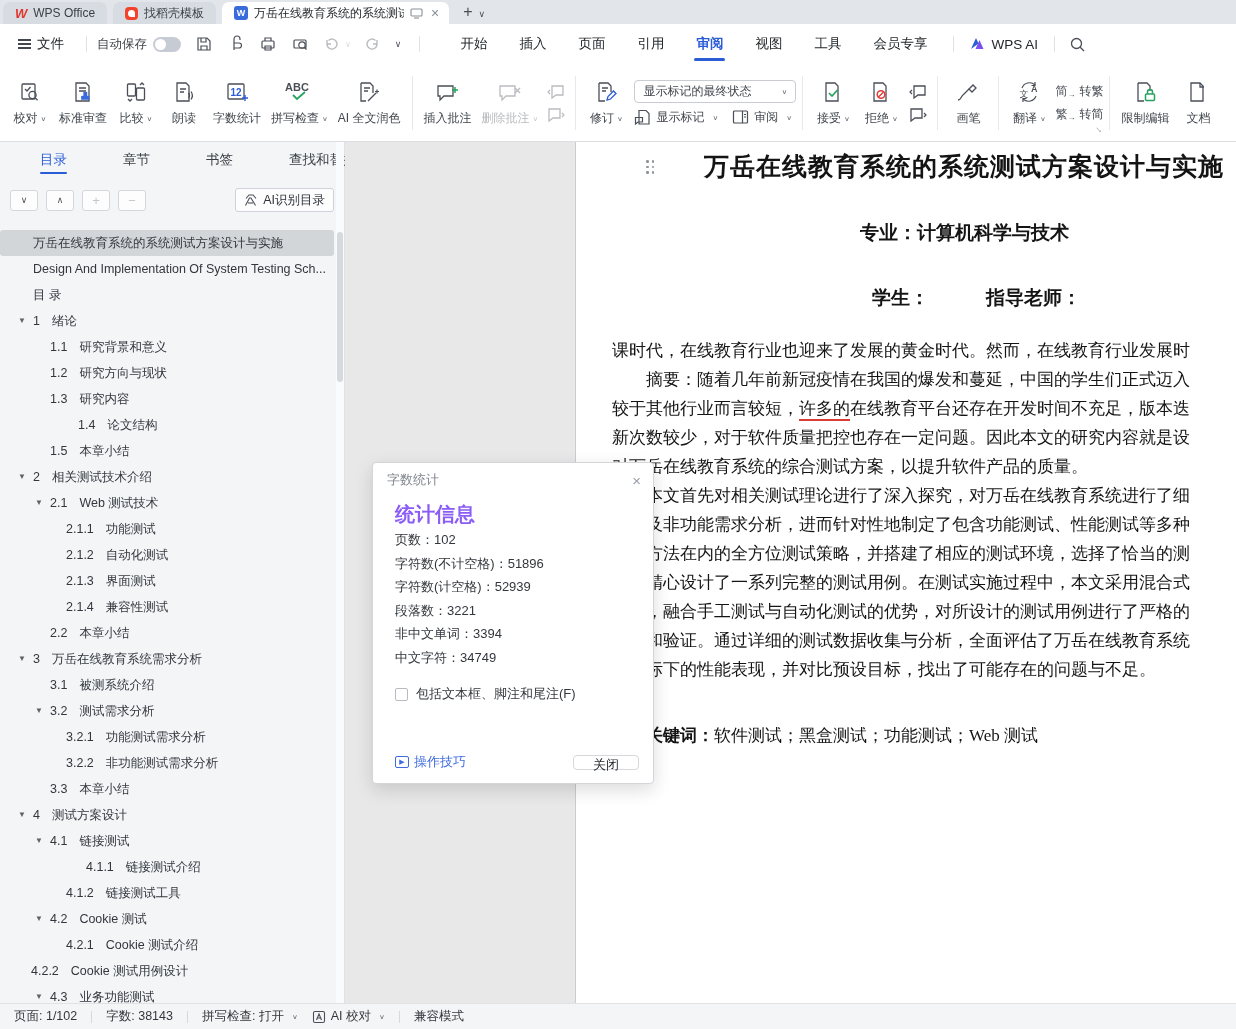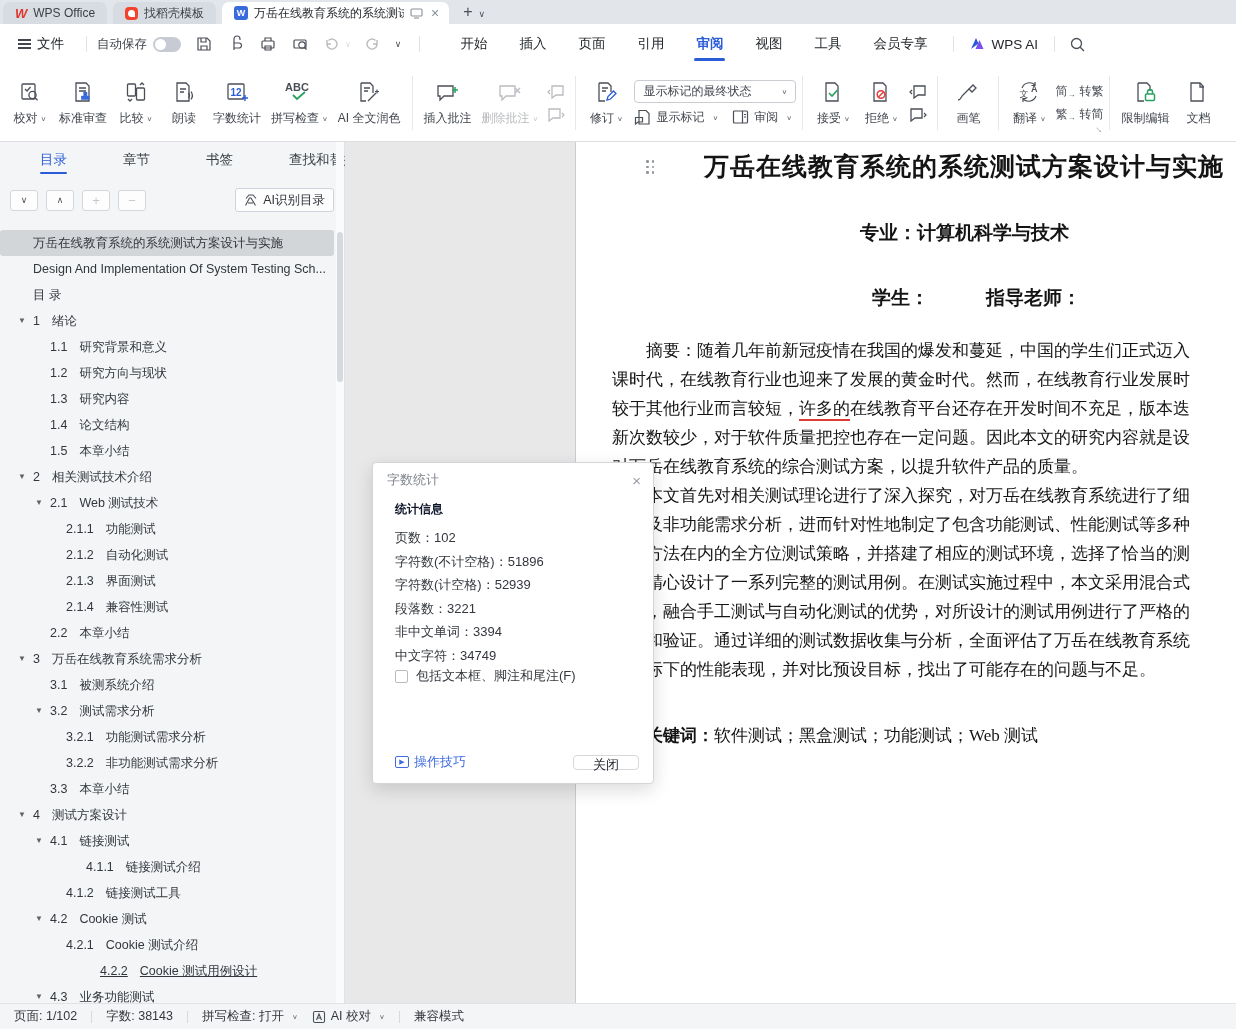--- a/index.html
+++ b/index.html
@@ -121,23 +121,23 @@
   .doc-keywords { position:absolute; left:36px; top:582px; font-size:17px; white-space:nowrap; text-indent:34px; }
   .kw-head { font-weight:bold; }
 
   
   .dialog { position:absolute; left:372px; top:462px; width:282px; height:322px; background:#fff;
     border:1px solid #d3d5d9; border-radius:4px; box-shadow:0 6px 18px rgba(0,0,0,.14); z-index:40; }
   .dtitle { display:flex; align-items:center; justify-content:space-between; height:34px;
     padding:0 12px 0 14px; font-size:13px; color:#81868e; }
   .dclose { color:#9aa0a8; font-size:15px; }
   .dbody { padding:4px 16px 0 22px; }
-  .dsection { font-size:12px; font-weight:bold; color:#0f172a; margin-bottom:8px; }
+  .dsection { font-size:20px; font-weight:bold; color:#8b5cf6; }
   .drow { font-size:13px; color:#33373d; line-height:23.5px; }
-  .dcheck { display:flex; align-items:center; gap:8px; margin-top:0; font-size:13px; color:#33373d; }
+  .dcheck { display:flex; align-items:center; gap:8px; margin-top:16px; font-size:13px; color:#33373d; }
   .cbox { width:13px; height:13px; border:1px solid #b8bcc2; border-radius:2px; background:#fff; }
   .dfoot { position:absolute; left:22px; right:14px; bottom:12px; display:flex;
     align-items:center; justify-content:space-between; }
   .tips { display:flex; align-items:center; gap:5px; font-size:13px; color:#3e6be0; }
   .tips-ic { width:14px; height:12px; border:1px solid #3e6be0; border-radius:2px; font-size:7px;
     display:flex; align-items:center; justify-content:center; color:#3e6be0; }
   .dclosebtn { width:66px; height:15px; border:1px solid #d6d8dc; border-radius:4px;
     background:#fff; font-size:13px; color:#24282d; }
 
   
@@ -589,42 +589,42 @@
         </button>
       </div>
       <div class="toclist">
           <div class="toc-row sel" style="padding-left: 33px;"><span>万岳在线教育系统的系统测试方案设计与实施</span></div>
           <div class="toc-row" style="padding-left: 33px;"><span>Design And Implementation Of System Testing Sch...</span></div>
           <div class="toc-row" style="padding-left: 33px;"><span>目  录</span></div>
           <div class="toc-row" style="padding-left: 33px;"><span class="tarrow" style="left: 18px;">▼</span><span class="tnum">1</span><span>绪论</span></div>
           <div class="toc-row" style="padding-left: 50px;"><span class="tnum">1.1</span><span>研究背景和意义</span></div>
           <div class="toc-row" style="padding-left: 50px;"><span class="tnum">1.2</span><span>研究方向与现状</span></div>
           <div class="toc-row" style="padding-left: 50px;"><span class="tnum">1.3</span><span>研究内容</span></div>
-          <div class="toc-row" style="padding-left: 50px;"><span class="tnum">1.4</span><span>论文结构</span></div>
+          <div class="toc-row" style="padding-left: 78px;"><span class="tnum">1.4</span><span>论文结构</span></div>
           <div class="toc-row" style="padding-left: 50px;"><span class="tnum">1.5</span><span>本章小结</span></div>
           <div class="toc-row" style="padding-left: 33px;"><span class="tarrow" style="left: 18px;">▼</span><span class="tnum">2</span><span>相关测试技术介绍</span></div>
           <div class="toc-row" style="padding-left: 50px;"><span class="tarrow" style="left: 35px;">▼</span><span class="tnum">2.1</span><span>Web 测试技术</span></div>
           <div class="toc-row" style="padding-left: 66px;"><span class="tnum">2.1.1</span><span>功能测试</span></div>
           <div class="toc-row" style="padding-left: 66px;"><span class="tnum">2.1.2</span><span>自动化测试</span></div>
           <div class="toc-row" style="padding-left: 66px;"><span class="tnum">2.1.3</span><span>界面测试</span></div>
           <div class="toc-row" style="padding-left: 66px;"><span class="tnum">2.1.4</span><span>兼容性测试</span></div>
           <div class="toc-row" style="padding-left: 50px;"><span class="tnum">2.2</span><span>本章小结</span></div>
           <div class="toc-row" style="padding-left: 33px;"><span class="tarrow" style="left: 18px;">▼</span><span class="tnum">3</span><span>万岳在线教育系统需求分析</span></div>
           <div class="toc-row" style="padding-left: 50px;"><span class="tnum">3.1</span><span>被测系统介绍</span></div>
           <div class="toc-row" style="padding-left: 50px;"><span class="tarrow" style="left: 35px;">▼</span><span class="tnum">3.2</span><span>测试需求分析</span></div>
           <div class="toc-row" style="padding-left: 66px;"><span class="tnum">3.2.1</span><span>功能测试需求分析</span></div>
           <div class="toc-row" style="padding-left: 66px;"><span class="tnum">3.2.2</span><span>非功能测试需求分析</span></div>
           <div class="toc-row" style="padding-left: 50px;"><span class="tnum">3.3</span><span>本章小结</span></div>
           <div class="toc-row" style="padding-left: 33px;"><span class="tarrow" style="left: 18px;">▼</span><span class="tnum">4</span><span>测试方案设计</span></div>
           <div class="toc-row" style="padding-left: 50px;"><span class="tarrow" style="left: 35px;">▼</span><span class="tnum">4.1</span><span>链接测试</span></div>
           <div class="toc-row" style="padding-left: 86px;"><span class="tnum">4.1.1</span><span>链接测试介绍</span></div>
           <div class="toc-row" style="padding-left: 66px;"><span class="tnum">4.1.2</span><span>链接测试工具</span></div>
           <div class="toc-row" style="padding-left: 50px;"><span class="tarrow" style="left: 35px;">▼</span><span class="tnum">4.2</span><span>Cookie 测试</span></div>
           <div class="toc-row" style="padding-left: 66px;"><span class="tnum">4.2.1</span><span>Cookie 测试介绍</span></div>
-          <div class="toc-row" style="padding-left: 100px; text-decoration: underline;"><span class="tnum">4.2.2</span><span>Cookie 测试用例设计</span></div>
+          <div class="toc-row" style="padding-left: 31px;"><span class="tnum">4.2.2</span><span>Cookie 测试用例设计</span></div>
           <div class="toc-row" style="padding-left: 50px;"><span class="tarrow" style="left: 35px;">▼</span><span class="tnum">4.3</span><span>业务功能测试</span></div>
         </div>
       <div class="sscroll">
           <span class="sthumb"></span>
         </div>
     </aside>
 
     <div class="canvas">
       <div class="page">
         <span class="dots">
@@ -632,22 +632,22 @@
             <i></i>
             <i></i>
             <i></i>
             <i></i>
             <i></i>
           </span>
         <div class="doc-title">万岳在线教育系统的系统测试方案设计与实施</div>
         <div class="doc-major doc-serif">专业：计算机科学与技术</div>
         <div class="doc-people doc-serif">学生：　　　指导老师：</div>
         <div class="doc-body doc-serif">
+            <div class="dline">课时代，在线教育行业也迎来了发展的黄金时代。然而，在线教育行业发展时</div>
             <div class="dline dfirst">摘要：随着几年前新冠疫情在我国的爆发和蔓延，中国的学生们正式迈入</div>
-            <div class="dline">课时代，在线教育行业也迎来了发展的黄金时代。然而，在线教育行业发展时</div>
             <div class="dline"><span>较于其他行业而言较短，</span><span class="spell-mark">许多的</span><span>在线教育平台还存在开发时间不充足，版本迭</span></div>
             <div class="dline">新次数较少，对于软件质量把控也存在一定问题。因此本文的研究内容就是设</div>
             <div class="dline">对万岳在线教育系统的综合测试方案，以提升软件产品的质量。</div>
             <div class="dline dfirst">本文首先对相关测试理论进行了深入探究，对万岳在线教育系统进行了细</div>
             <div class="dline">功能及非功能需求分析，进而针对性地制定了包含功能测试、性能测试等多种</div>
             <div class="dline">测试方法在内的全方位测试策略，并搭建了相应的测试环境，选择了恰当的测</div>
             <div class="dline">具，精心设计了一系列完整的测试用例。在测试实施过程中，本文采用混合式</div>
             <div class="dline">手段，融合手工测试与自动化测试的优势，对所设计的测试用例进行了严格的</div>
             <div class="dline">执行和验证。通过详细的测试数据收集与分析，全面评估了万岳在线教育系统</div>
             <div class="dline">项指标下的性能表现，并对比预设目标，找出了可能存在的问题与不足。</div>

